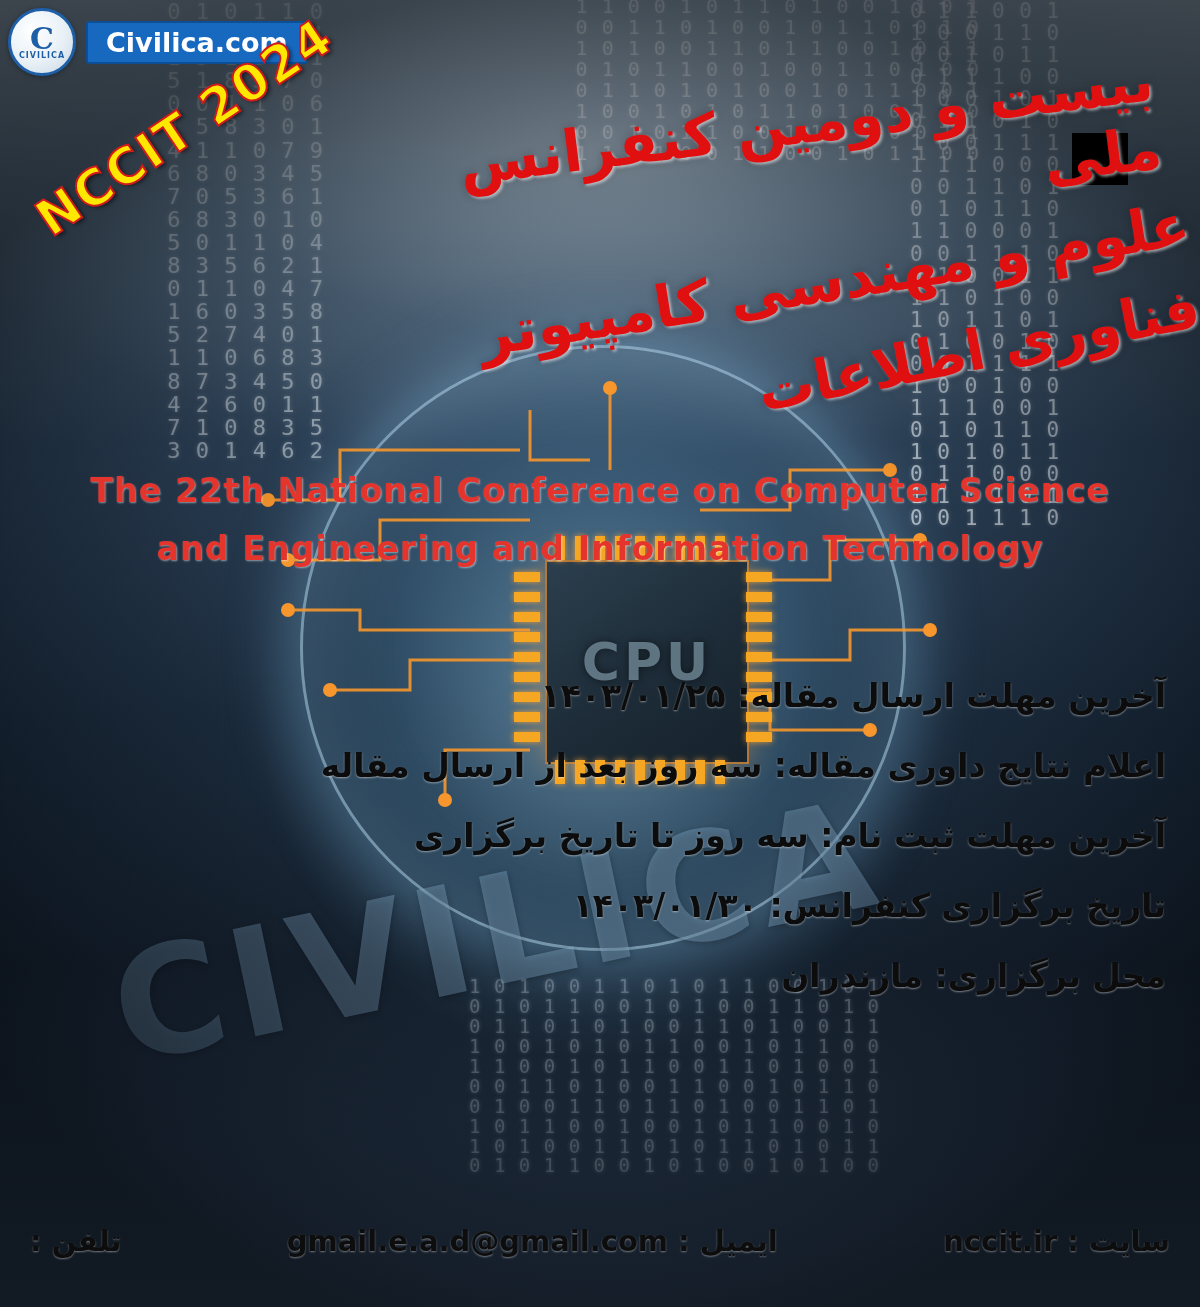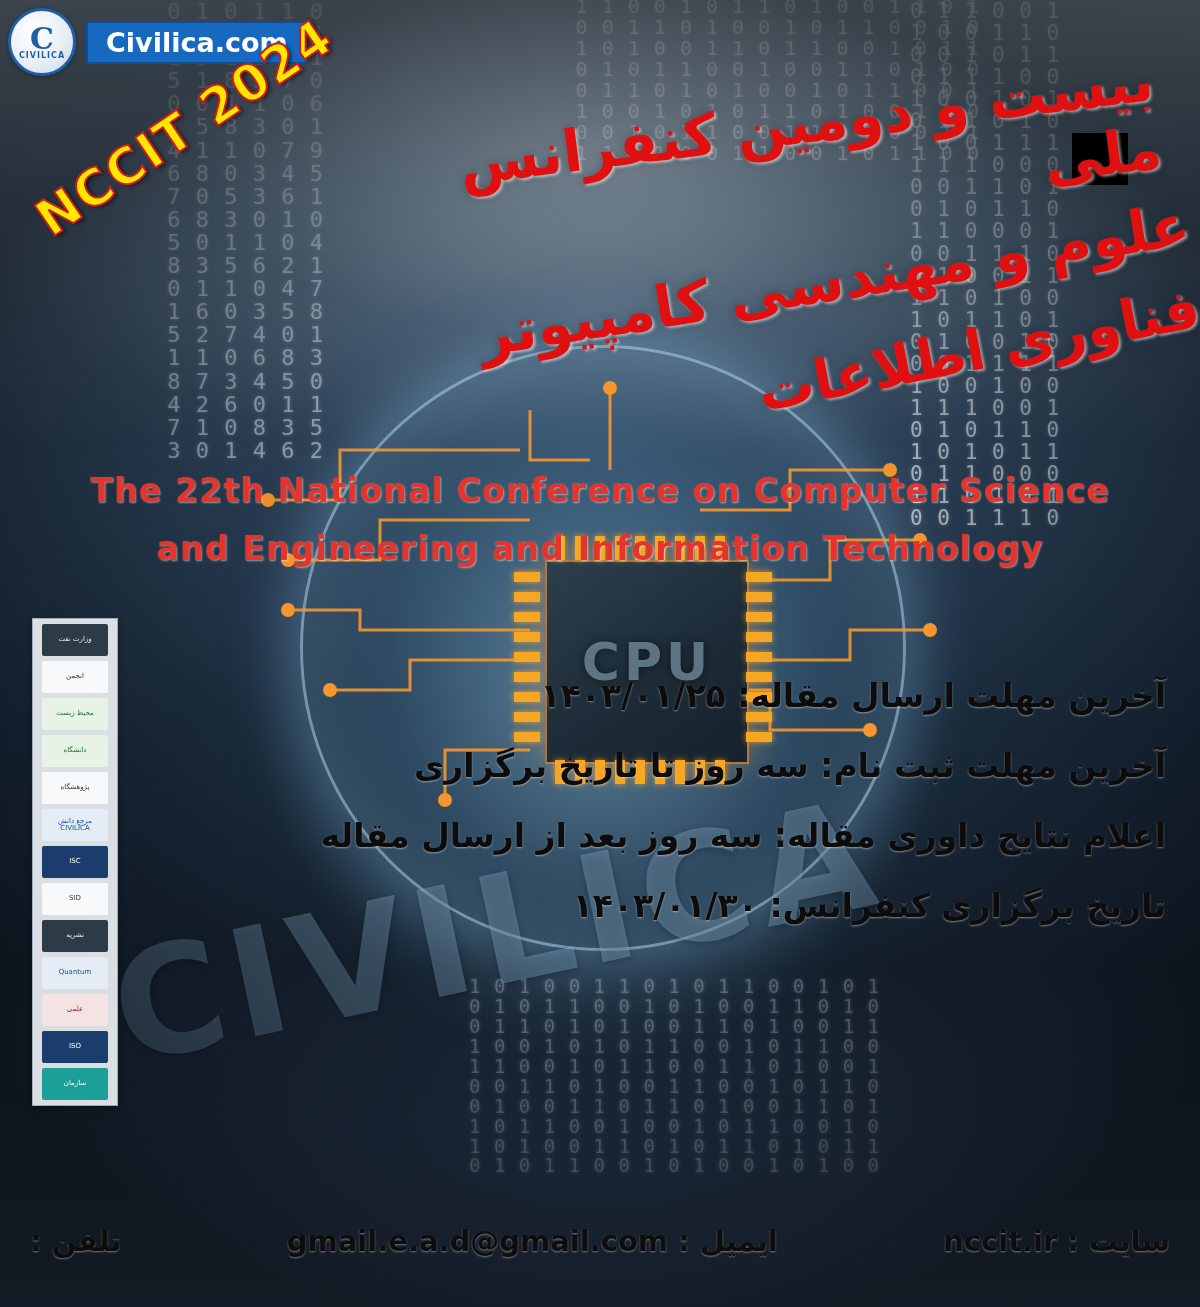--- a/index.html
+++ b/index.html
@@ -321,48 +321,34 @@
     <div class="l3">و فناوری اطلاعات</div>
   </div>
 
   <div class="en-title">
     <div>The 22th National Conference on Computer Science</div>
     <div>and Engineering and Information Technology</div>
   </div>
 
   <div class="info">
     <div>آخرین مهلت ارسال مقاله: ۱۴۰۳/۰۱/۲۵</div>
+    <div>اعلام نتایج داوری مقاله: سه روز بعد از ارسال مقاله</div>
     <div>آخرین مهلت ثبت نام: سه روز تا تاریخ برگزاری</div>
-    <div>اعلام نتایج داوری مقاله: سه روز بعد از ارسال مقاله</div>
     <div>تاریخ برگزاری کنفرانس: ۱۴۰۳/۰۱/۳۰</div>
+    <div>محل برگزاری: مازندران</div>
   </div>
 
   <div class="contact">
     <div class="seg">
       <span>سایت :</span>
       <span class="val">nccit.ir</span>
     </div>
     <div class="seg">
       <span>ایمیل :</span>
       <span class="val">gmail.e.a.d@gmail.com</span>
     </div>
     <div class="seg">
       <span>تلفن :</span>
     </div>
   </div>
 
-  <div class="sponsors">
-    <div class="sp dark">وزارت نفت</div>
-    <div class="sp white">انجمن</div>
-    <div class="sp green">محیط زیست</div>
-    <div class="sp green">دانشگاه</div>
-    <div class="sp white">پژوهشگاه</div>
-    <div class="sp blue">مرجع دانش CIVILICA</div>
-    <div class="sp navy">ISC</div>
-    <div class="sp white">SID</div>
-    <div class="sp dark">نشریه</div>
-    <div class="sp blue">Quantum</div>
-    <div class="sp red">علمی</div>
-    <div class="sp navy">ISO</div>
-    <div class="sp teal">سازمان</div>
-  </div>
 
 </div>
 
 </body></html>

